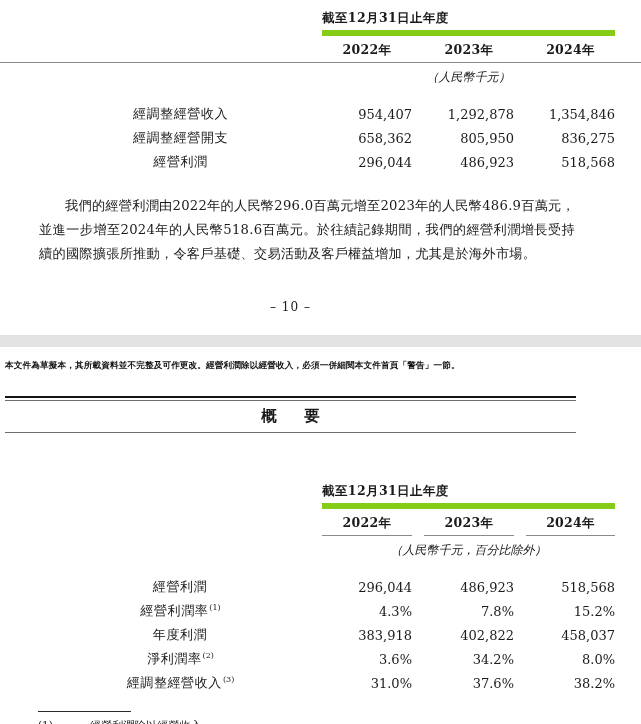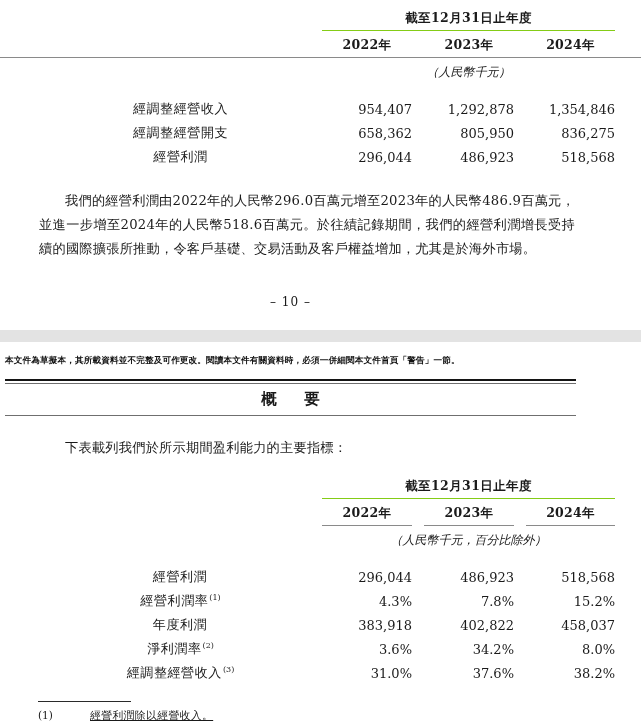--- a/index.html
+++ b/index.html
@@ -29,26 +29,25 @@
     border-collapse: collapse;
     table-layout: fixed;
   }
   .fin-table col.c-label { width: 322px; }
   .fin-table col.c-v1    { width: 90px; }
   .fin-table col.c-v2    { width: 90px; }
   .fin-table col.c-v3    { width: 89px; }
   .fin-table col.c-pad   { width: 50px; }
 
   .hdr-span {
-    text-align: center;
     font-weight: bold;
     font-size: 12.5px;
     letter-spacing: 0.4px;
     padding: 0 0 3px 0;
-    border-bottom: 1px solid #84cc16;
+    border-bottom: 6px solid #84cc16;
   }
   .hdr-year {
     text-align: center;
     font-weight: bold;
     font-size: 12.5px;
     padding: 6px 0 3px 0;
     border-bottom: 1px solid #8a8a8a;
     letter-spacing: 0.3px;
   }
   .hdr-year .pad-cell,
@@ -115,21 +114,21 @@
     font-size: 8.6px;
     font-weight: bold;
     letter-spacing: 0.15px;
     padding: 0 5px;
     white-space: nowrap;
     color: #111;
   }
 
   
   .sec-head-wrap {
-    margin: 0 5px;
+    margin: 12px 5px;
     width: 571px;
   }
   .rule-thick { border-top: 2.2px solid #141414; }
   .rule-thin  { border-top: 1px solid #6f6f6f; }
   .sec-title {
     text-align: center;
     font-size: 15.5px;
     font-weight: bold;
     letter-spacing: 11px;
     text-indent: 11px;
@@ -236,33 +235,32 @@
   <div style="height:20px"></div>
   <p class="para">我們的經營利潤由2022年的人民幣296.0百萬元增至2023年的人民幣486.9百萬元，並進一步增至2024年的人民幣518.6百萬元。於往績記錄期間，我們的經營利潤增長受持續的國際擴張所推動，令客戶基礎、交易活動及客戶權益增加，尤其是於海外市場。</p>
 
   <div style="height:34px"></div>
   <div class="page-number">– 10 –</div>
 
   <div style="height:21px"></div>
   <div class="page-gap"></div>
 
   <div style="height:13px"></div>
-  <div class="disclaimer">本文件為草擬本，其所載資料並不完整及可作更改。閱讀本文件有關資料時，必須一併細閱本文件首頁「警告」一節。</div>
+  <div class="disclaimer">本文件為草擬本，其所載資料並不完整及可作更改。經營利潤除以經營收入，必須一併細閱本文件首頁「警告」一節。</div>
 
   <div style="height:12px"></div>
   <div class="sec-head-wrap">
     <div class="rule-thick"></div>
     <div style="height:2px"></div>
     <div class="rule-thin"></div>
     <div class="sec-title">概 要</div>
     <div class="rule-thin"></div>
   </div>
 
   <div style="height:20px"></div>
-  <p class="para">下表載列我們於所示期間盈利能力的主要指標：</p>
 
   <div style="height:18px"></div>
   <table class="fin-table">
     <colgroup>
       <col class="c-label">
         <col class="c-v1">
         <col style="width:12px">
         <col class="c-v2">
         <col style="width:12px">
         <col class="c-v3">

